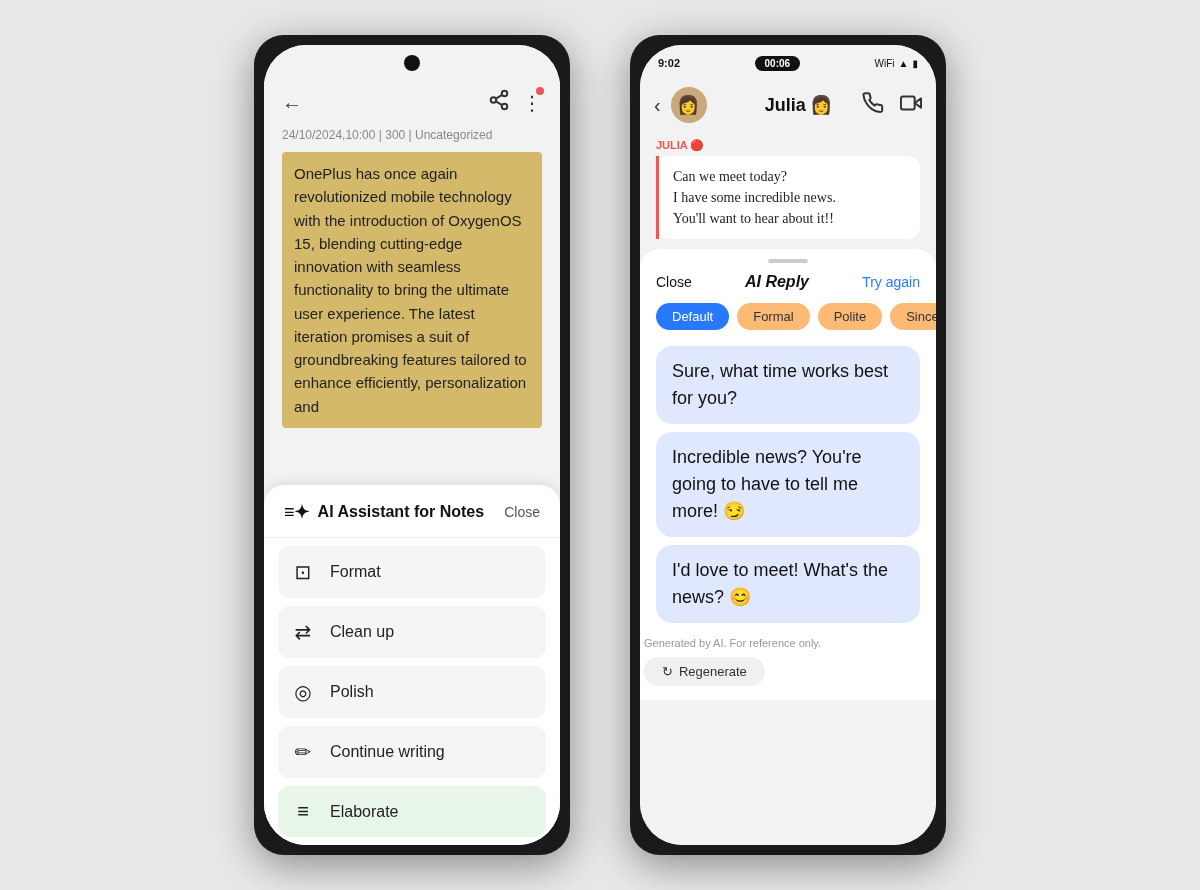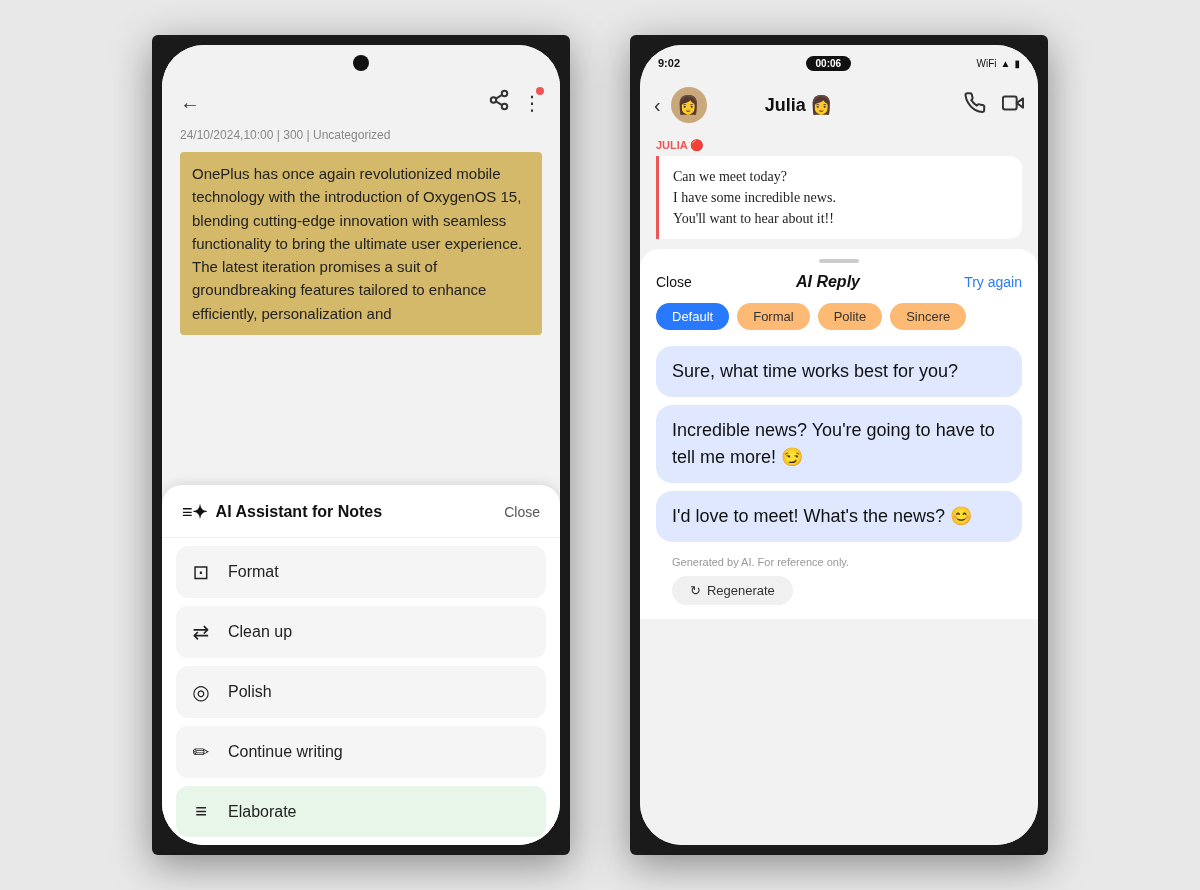--- a/index.html
+++ b/index.html
@@ -10,24 +10,24 @@
       display: flex;
       align-items: center;
       justify-content: center;
       gap: 60px;
       font-family: 'Segoe UI', Arial, sans-serif;
       overflow: hidden;
     }
 
     
     .phone {
-      width: 418px;
+      width: 316px;
       height: 820px;
       background: #1a1a1a;
-      border-radius: 6px;
+      border-radius: 30px;
       padding: 10px;
       position: relative;
       box-shadow: 0 10px 40px rgba(0,0,0,0.4);
     }
     .phone-inner {
       width: 100%;
       height: 100%;
       background: #f2f2f2;
       border-radius: 42px;
       overflow: hidden;
@@ -274,21 +274,21 @@
       background: #dfe8ff;
       border-radius: 16px;
       padding: 12px 16px;
       font-size: 18px;
       color: #111;
       line-height: 1.5;
       cursor: pointer;
     }
 
     .ai-footer {
-      padding: 8px 32px 14px;
+      padding: 8px 4px 14px;
       display: flex;
       flex-direction: column;
       gap: 8px;
       align-items: flex-start;
     }
     .ai-generated-note {
       font-size: 11px;
       color: #999;
     }
     .regenerate-btn {

